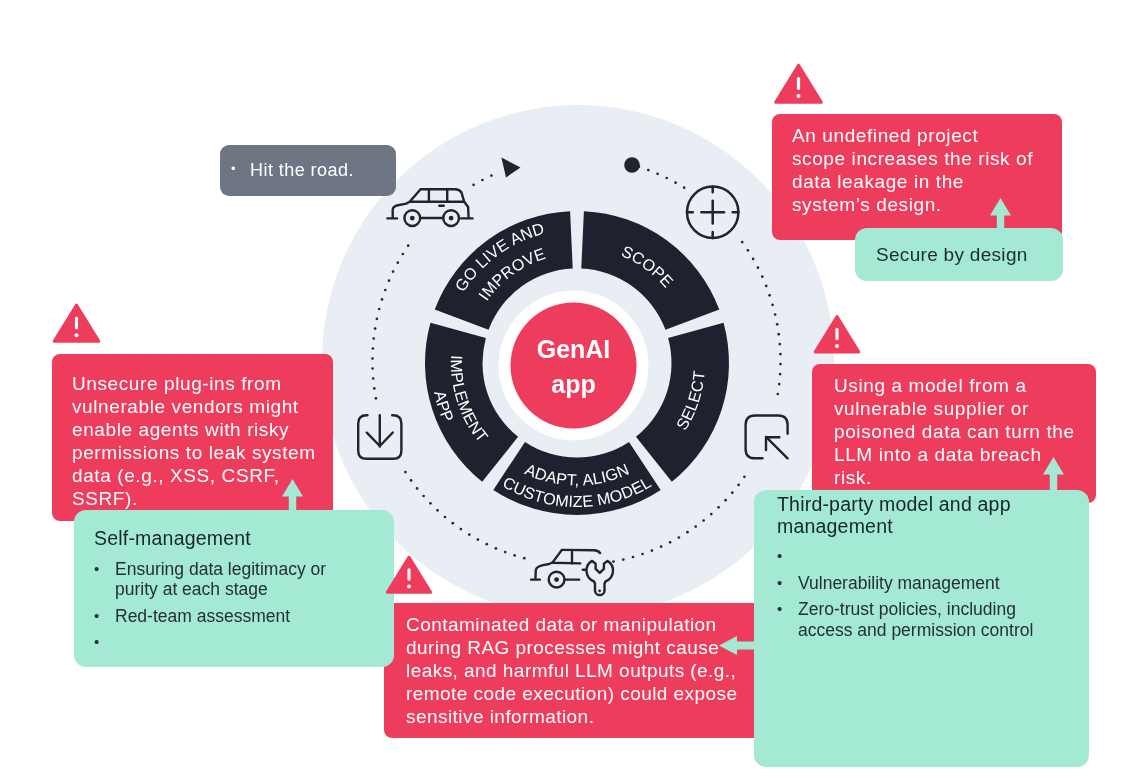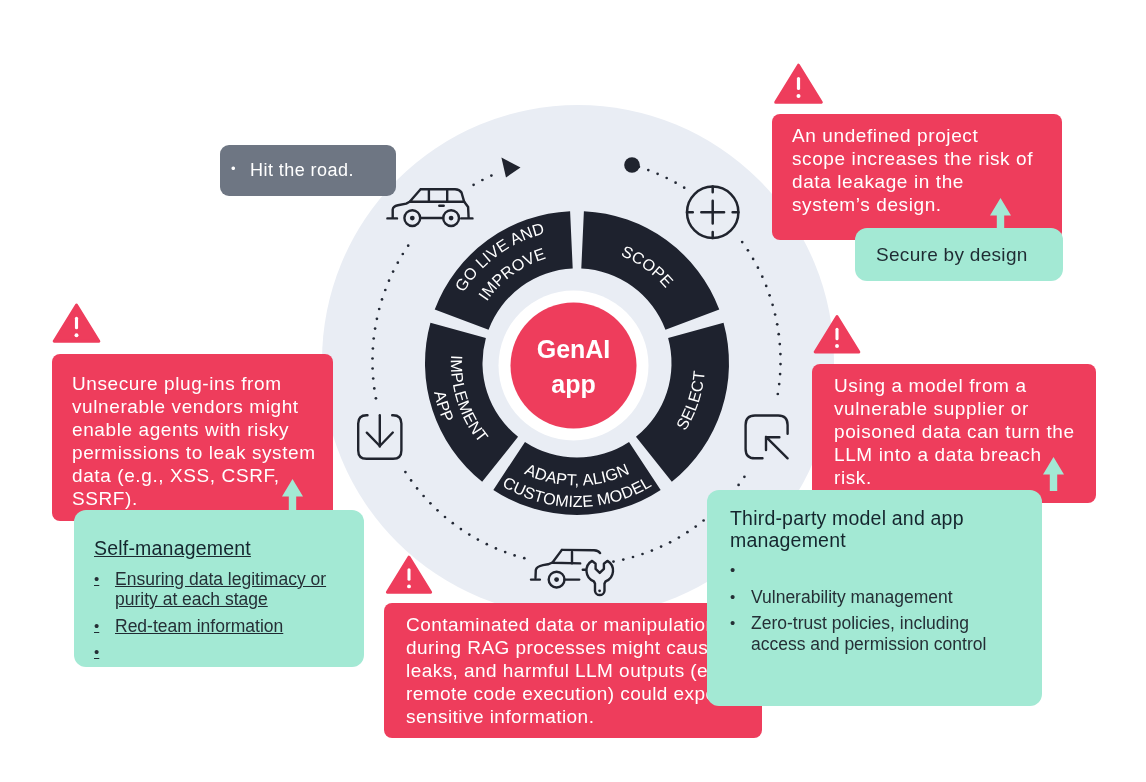--- a/index.html
+++ b/index.html
@@ -182,36 +182,36 @@
 </svg>
 <svg style="position:absolute;left:1042.5px;top:457px" width="21" height="34" viewBox="0 0 21 34">
 <path d="M10.5,0 L21,17.5 L14.2,17.5 L14.2,34 L6.8,34 L6.8,17.5 L0,17.5 Z" fill="#a3e9d4"></path>
 </svg>
 <svg style="position:absolute;left:719px;top:635.5px" width="35" height="19" viewBox="0 0 35 19">
 <path d="M0,9.5 L18,0 L18,5.6 L35,5.6 L35,13.4 L18,13.4 L18,19 Z" fill="#a3e9d4"></path>
 </svg>
 
 <div class="tealbox" style="left:855px;top:228px;width:208px;height:53px;font-size:19px;letter-spacing:0.3px;line-height:53px;"><span style="margin-left:21px;">Secure by design</span></div>
 
-<div class="tealbox" style="left:74px;top:510px;width:290px;height:157px;padding:28px 4px 0 20px;text-decoration:underline;">
+<div class="tealbox" style="left:74px;top:510px;width:320px;height:157px;padding:18px 4px 0 20px;">
 <h3>Self-management</h3>
 <div class="bul" style="font-size:17.5px;">
       <span class="d">•</span>
       <div>Ensuring data legitimacy or<br>purity at each stage</div>
     </div>
 <div class="bul" style="font-size:17.5px;">
       <span class="d">•</span>
-      <div>Red-team information</div>
+      <div>Red-team assessment</div>
     </div>
 <div class="bul" style="font-size:17.5px;">
       <span class="d">•</span>
     </div>
 </div>
 
-<div class="tealbox" style="left:707px;top:490px;width:335px;height:216px;padding:18px 4px 0 23px;">
+<div class="tealbox" style="left:754px;top:490px;width:335px;height:277px;padding:4px 4px 0 23px;">
 <h3>Third-party model and app<br>management</h3>
 <div class="bul">
       <span class="d">•</span>
     </div>
 <div class="bul">
       <span class="d">•</span>
       <div>Vulnerability management</div>
     </div>
 <div class="bul">
       <span class="d">•</span>

